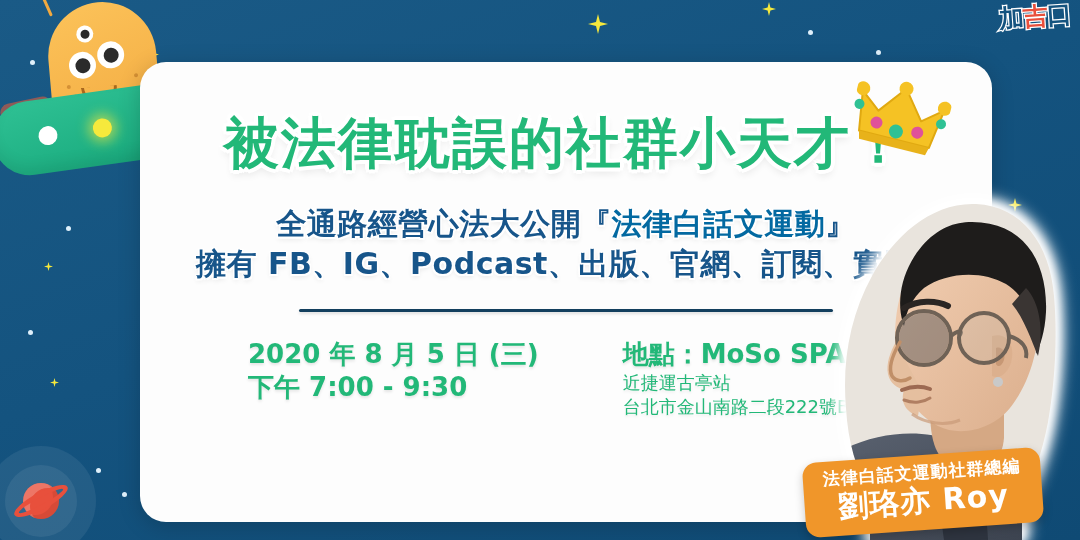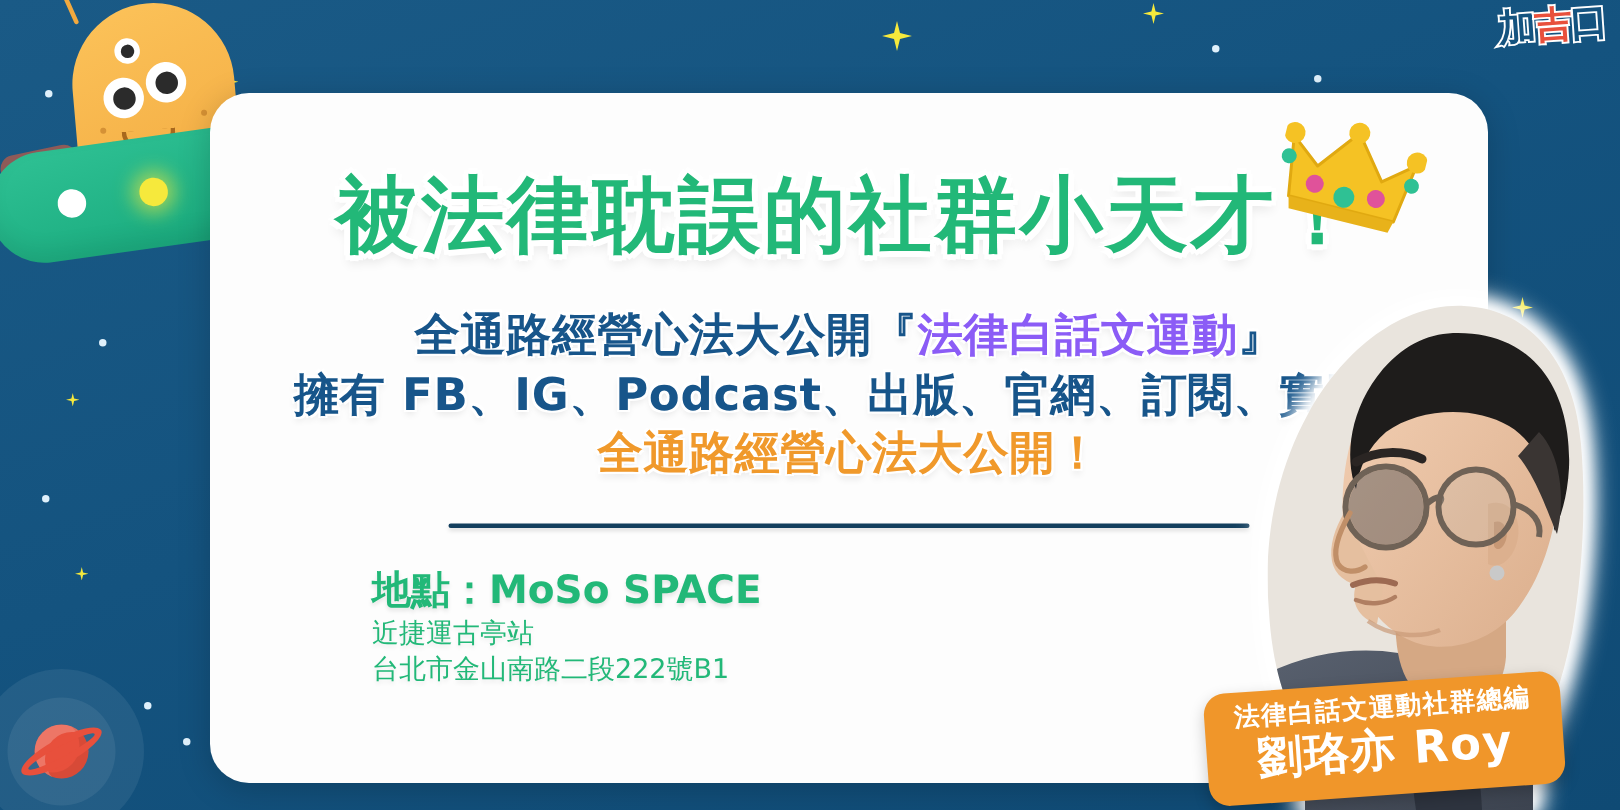--- a/index.html
+++ b/index.html
@@ -185,21 +185,21 @@
   
   .subtitle { margin-top:22px; }
   .sub-line {
     font-size:30px; font-weight:bold; line-height:1.32;
     color:#17558a;
     letter-spacing:0.5px;
     font-family:"DejaVu Sans",sans-serif;
     text-shadow:-1.5px -1.5px 0 #fff, 1.5px -1.5px 0 #fff, -1.5px 1.5px 0 #fff, 1.5px 1.5px 0 #fff, 0 3px 5px rgba(0,0,0,0.10);
     white-space:nowrap;
   }
-  .sub-line .hl { color:#8b5cf6; }
+  .sub-line .hl { color:#0369a1; }
   .sub-line.orange { color:#f0992b; }
 
   
   .divider {
     margin:26px auto 0 auto;
     width:534px; height:3px;
     background:#133f5e;
     border-radius:2px;
     box-shadow:0 2px 3px rgba(0,0,0,0.12);
   }
@@ -336,26 +336,29 @@
           <circle cx="48" cy="52" r="7" fill="#2fc194"></circle>
           <circle cx="69" cy="48" r="6" fill="#e0529a"></circle>
           <circle cx="6" cy="34" r="5" fill="#2fc194"></circle>
           <circle cx="90" cy="34" r="5" fill="#2fc194"></circle>
         </svg>
       </div>
 
       <div class="subtitle">
         <div class="sub-line"><span>全通路經營心法大公開</span><span>『</span><span class="hl">法律白話文運動</span><span>』</span></div>
         <div class="sub-line">擁有 FB、IG、Podcast、出版、官網、訂閱、實體活動</div>
-        <div class="sub-line orange">全通路經營心法大公開！</div>
       </div>
 
       <div class="divider"></div>
 
       <div class="details">
+        <div class="detail-col">
+          <div class="green-big">2020 年 8 月 5 日 (三)</div>
+          <div class="green-big">下午 7:00 - 9:30</div>
+        </div>
         <div class="detail-col">
           <div class="green-big">地點：MoSo SPACE</div>
           <div class="green-sm">近捷運古亭站</div>
           <div class="green-sm">台北市金山南路二段222號B1</div>
         </div>
       </div>
 
     </div>
   </div>
 

